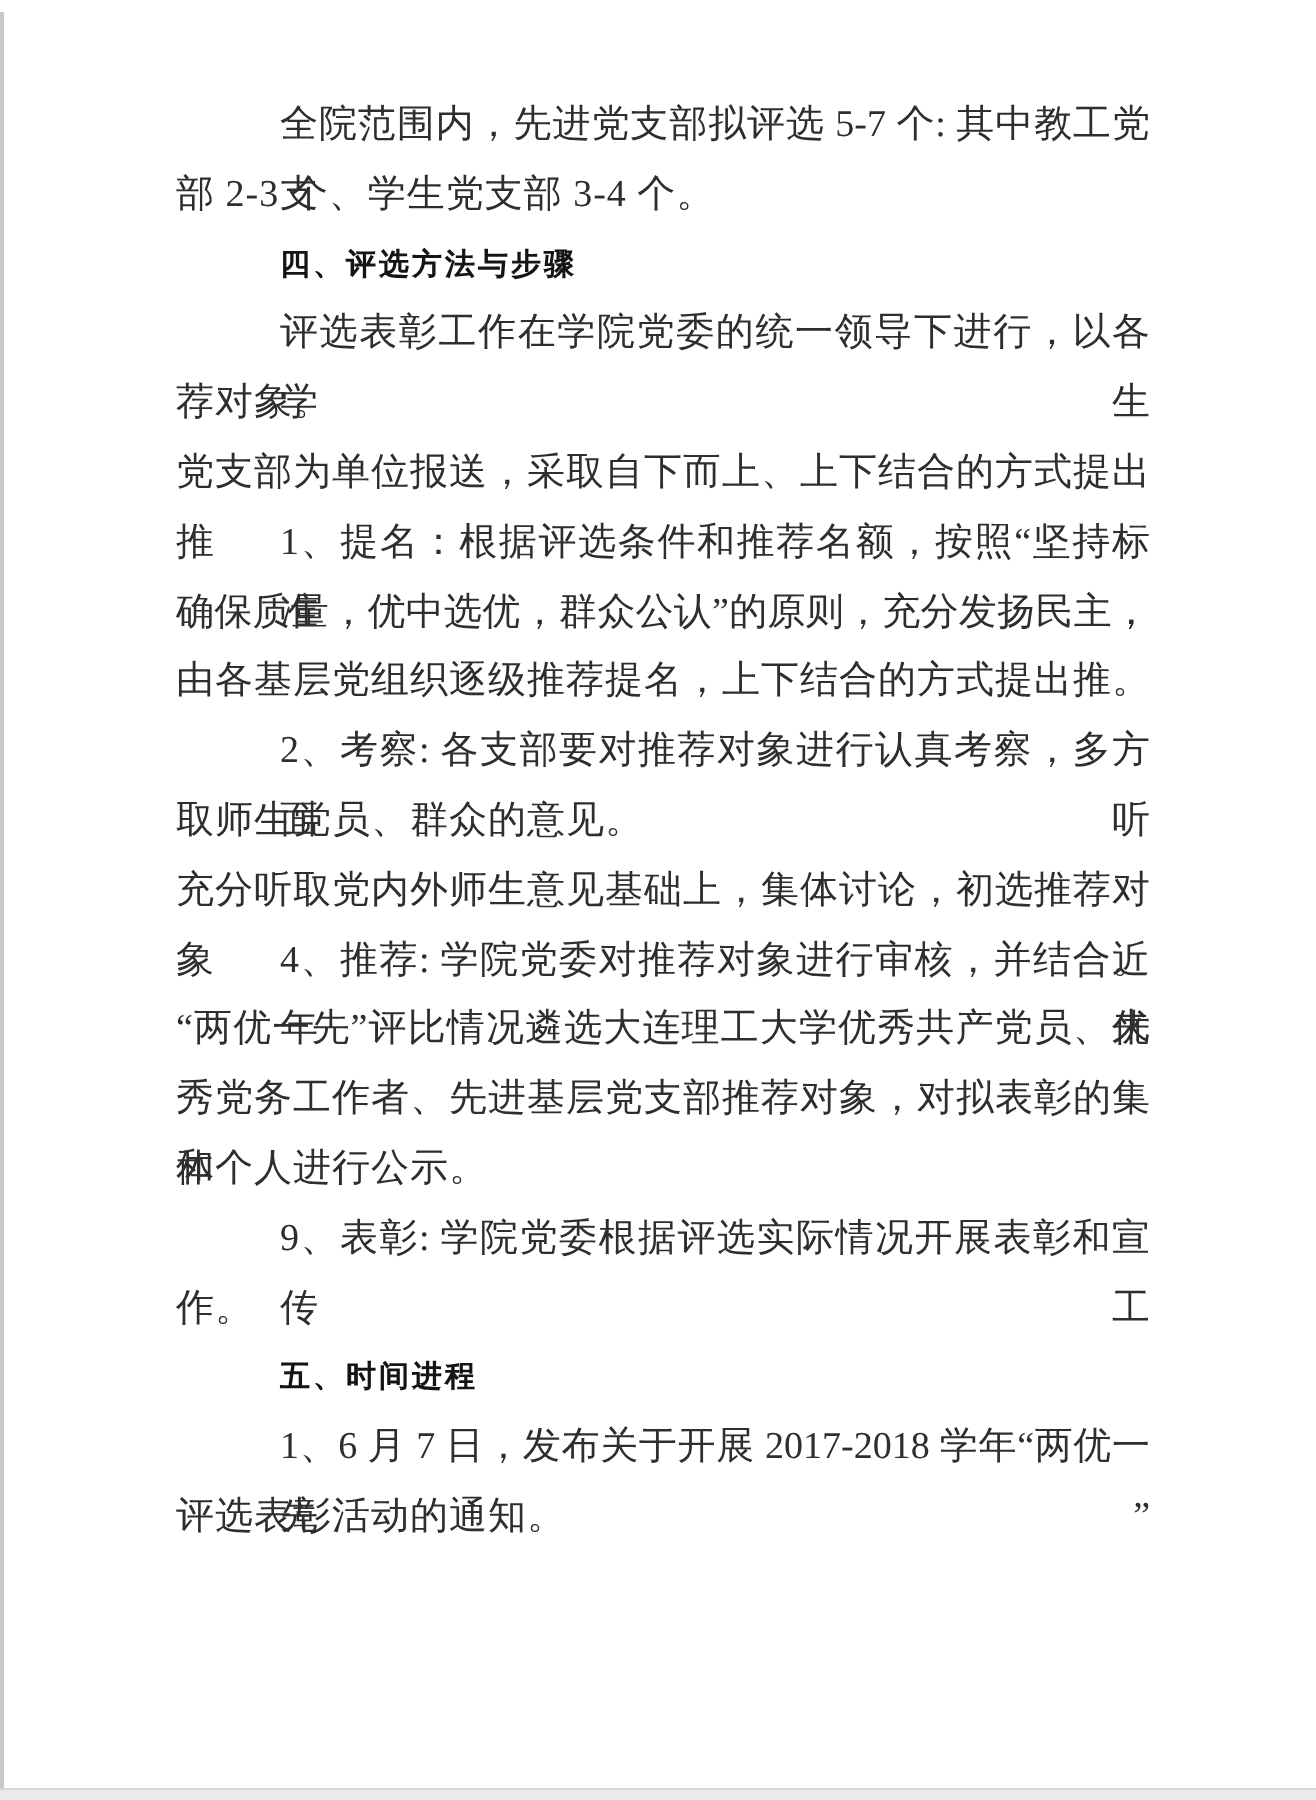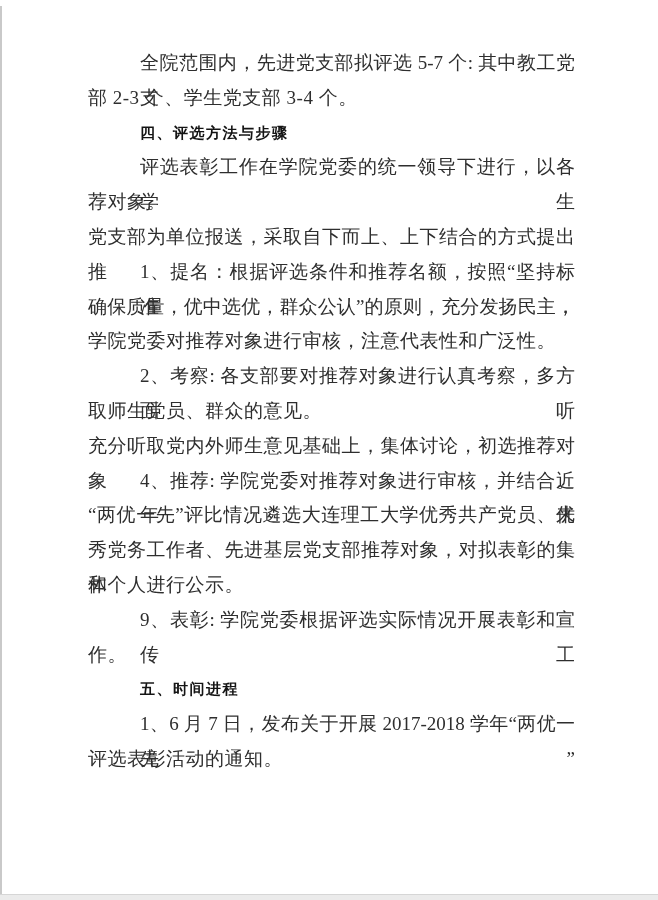--- a/index.html
+++ b/index.html
@@ -72,21 +72,21 @@
 <div class="page">
   <div class="text-block">
       <div class="line indent justify">全院范围内，先进党支部拟评选 5-7 个: 其中教工党支</div>
       <div class="line">部 2-3 个、学生党支部 3-4 个。</div>
       <div class="line heading indent">四、评选方法与步骤</div>
       <div class="line indent justify">评选表彰工作在学院党委的统一领导下进行，以各学生</div>
       <div class="line">荐对象。</div>
       <div class="line justify">党支部为单位报送，采取自下而上、上下结合的方式提出推</div>
       <div class="line indent justify">1、提名：根据评选条件和推荐名额，按照“坚持标准，</div>
       <div class="line justify">确保质量，优中选优，群众公认”的原则，充分发扬民主，</div>
-      <div class="line">学院党委对推荐对象进行审核，注意代表性和广泛性。</div>
+      <div class="line">由各基层党组织逐级推荐提名，上下结合的方式提出推。</div>
       <div class="line indent justify">2、考察: 各支部要对推荐对象进行认真考察，多方面听</div>
       <div class="line">取师生党员、群众的意见。</div>
       <div class="line justify">充分听取党内外师生意见基础上，集体讨论，初选推荐对象。</div>
       <div class="line indent justify">4、推荐: 学院党委对推荐对象进行审核，并结合近年来</div>
       <div class="line justify">“两优一先”评比情况遴选大连理工大学优秀共产党员、优</div>
       <div class="line justify">秀党务工作者、先进基层党支部推荐对象，对拟表彰的集体</div>
       <div class="line">和个人进行公示。</div>
       <div class="line indent justify">9、表彰: 学院党委根据评选实际情况开展表彰和宣传工</div>
       <div class="line">作。</div>
       <div class="line heading indent">五、时间进程</div>

